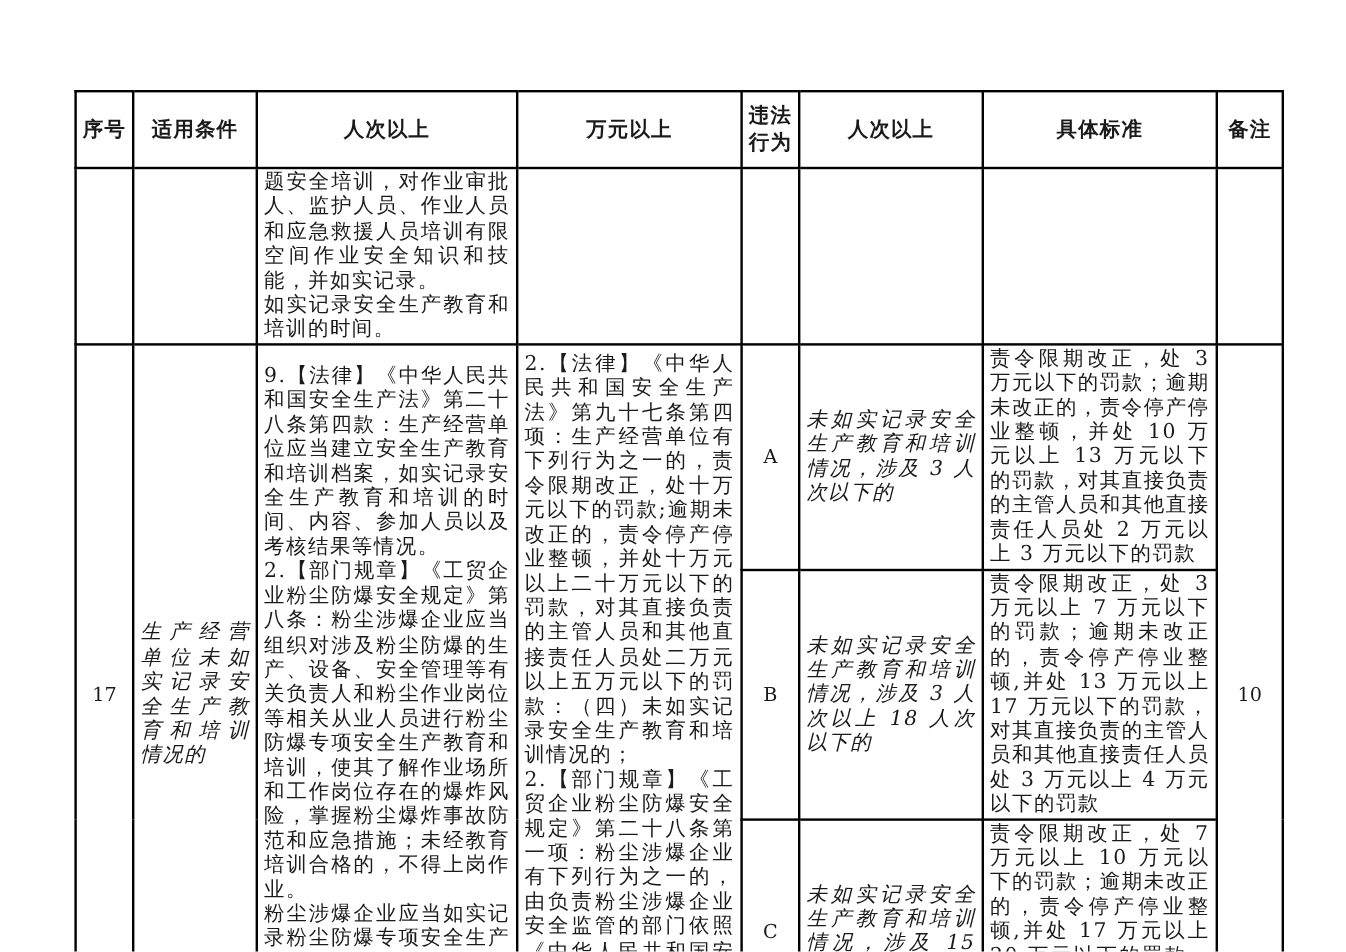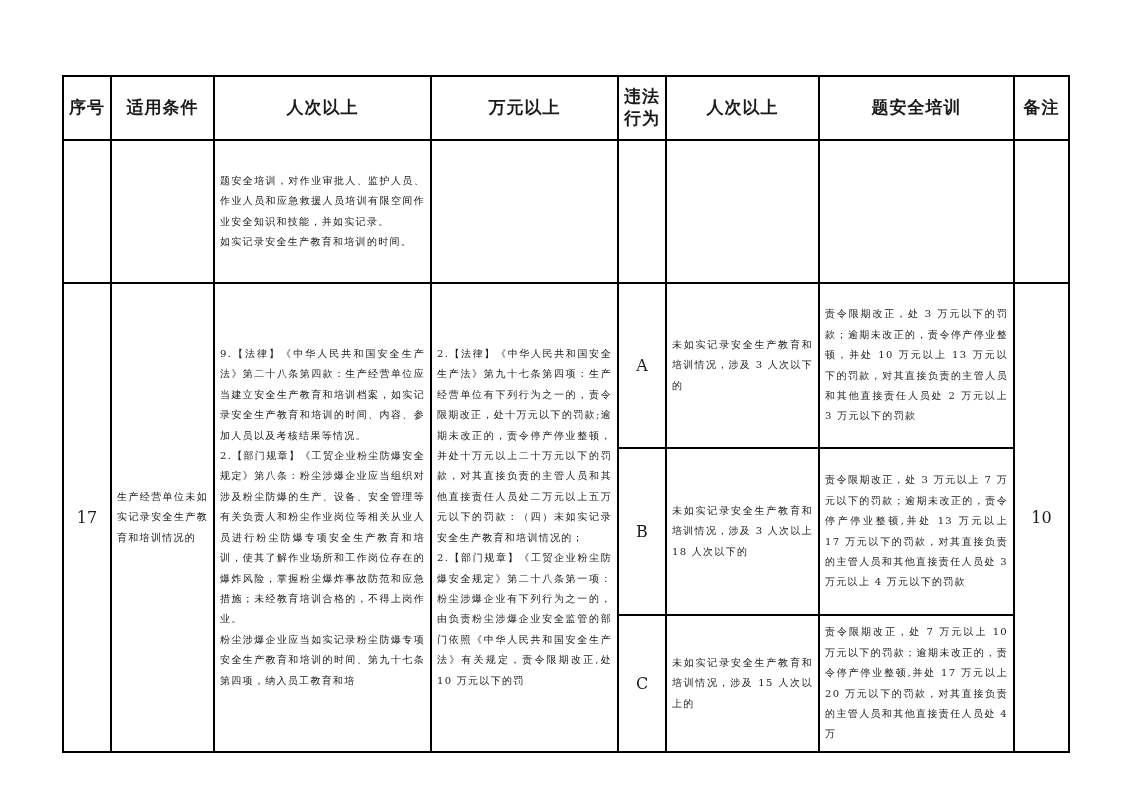--- a/index.html
+++ b/index.html
@@ -36,25 +36,25 @@
 
   tr.r-cont{height:143px;}
   tr.r-a{height:165px;}
   tr.r-b{height:167px;}
   tr.r-c{height:137px;}
   tr.r-head{height:64px;}
 
   td.txt{vertical-align:top;}
   td.txt p, td.mid p{
     margin:0;
-    font-size:10px;line-height:20.4px;
+    font-size:17px;line-height:20.4px;
     text-align:justify;text-justify:inter-character;
     letter-spacing:1.3px;
   }
-  td.mid{vertical-align:middle;}
+  td.mid{vertical-align:middle;font-style:italic;}
   td.center{
     text-align:center;font-size:16px;letter-spacing:0;
   }
   .pageno{
     position:absolute;left:0;right:0;top:744px;
     text-align:center;font-size:17px;letter-spacing:2px;
   }
 </style>
 </head>
 <body>
@@ -74,21 +74,21 @@
     </colgroup>
 
     <tbody>
         <tr class="r-head">
       <th>序号</th>
       <th>适用条件</th>
       <th>人次以上</th>
       <th>万元以上</th>
       <th>违法行为</th>
       <th>人次以上</th>
-      <th>题安全培训</th>
+      <th>具体标准</th>
       <th>备注</th>
     </tr>
 
     <tr class="r-cont">
       <td></td>
       <td></td>
       <td class="txt">
         <p>题安全培训，对作业审批人、监护人员、作业人员和应急救援人员培训有限空间作业安全知识和技能，并如实记录。</p>
         <p>如实记录安全生产教育和培训的时间。</p>
       </td>

